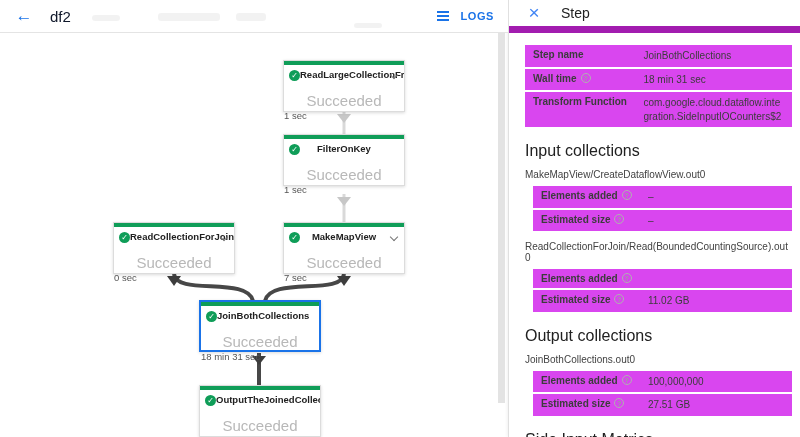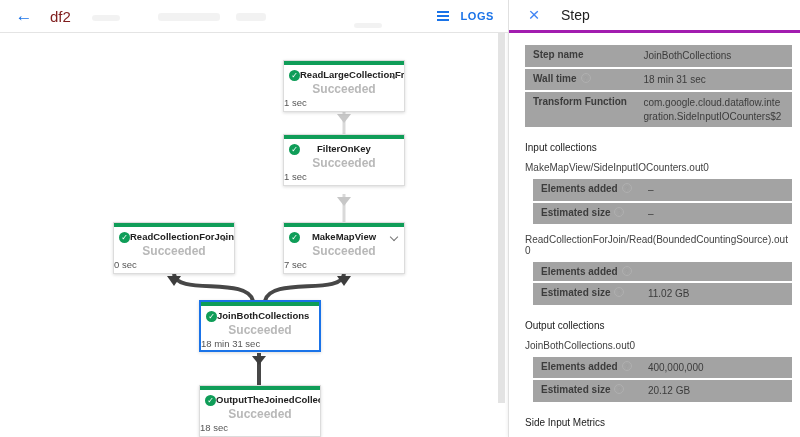--- a/index.html
+++ b/index.html
@@ -11,21 +11,21 @@
   .app { position:relative; width:800px; height:437px; background:#fff; }
 
   
   .left-panel { position:absolute; left:0; top:0; width:508px; height:437px; background:#fff; }
   .graph-header {
     position:relative; height:33px; border-bottom:1px solid #e4e4e4;
     display:flex; align-items:center; padding:0 14px; background:#fff; z-index:5;
   }
   .back-btn { width:20px; height:20px; position:relative; cursor:pointer; }
   .back-btn::before { content:"\2190"; color:#1a73e8; font-size:17px; line-height:20px; display:block; text-align:center; }
-  .job-title { font-size:15px; color:#7f1d1d; margin-left:16px; }
+  .job-title { font-size:15px; color:#0f172a; margin-left:16px; }
   .redact { position:absolute; background:rgba(0,0,0,0.05); border-radius:3px; }
   .r1 { left:92px; top:15px; width:28px; height:6px; }
   .r2 { left:158px; top:13px; width:62px; height:8px; }
   .r3 { left:236px; top:13px; width:30px; height:8px; }
   .r4 { left:354px; top:23px; width:28px; height:5px; }
   .spacer { flex:1; }
   .logs-btn { display:flex; align-items:center; gap:11px; cursor:pointer; color:#1a73e8;
     font-size:11px; font-weight:bold; letter-spacing:0.6px; }
   .logs-icon { width:12px; height:10px;
     background:repeating-linear-gradient(to bottom,#1a73e8 0 2px,transparent 2px 4px); }
@@ -44,47 +44,47 @@
   .node.selected .node-bar { left:0; right:0; }
   .check {
     position:absolute; left:5px; top:9px; width:11px; height:11px; border-radius:50%;
     background:#0f9d58;
   }
   .check::before { content:"\2713"; color:#fff; font-size:8px; line-height:11px; display:block; text-align:center; font-weight:bold; }
   .chev { position:absolute; right:7px; top:11px; width:6px; height:6px;
     border-left:1.5px solid #757575; border-bottom:1.5px solid #757575; transform:rotate(-45deg); cursor:pointer; }
   .node-title { margin-top:8px; padding:0 16px; font-size:9.5px; font-weight:bold; color:#212121;
     text-align:center; white-space:nowrap; overflow:hidden; }
-  .node-status { margin-top:2px; font-size:12px; color:#b8b8b8; text-align:center;font-weight:bold; }
+  .node-status { margin-top:12px; font-size:15px; color:#b8b8b8; text-align:center; }
   .node-time { margin-top:1px; font-size:9.5px; color:#555; text-align:left; }
   #node-read-large { left:283px; top:26px; }
   #node-filter { left:283px; top:100px; }
   #node-read-join { left:113px; top:188px; }
   #node-make-map { left:283px; top:188px; }
   #node-join { left:199px; top:266px; }
   #node-output { left:199px; top:351px; }
 
   
   .right-panel { position:absolute; left:508px; top:0; width:292px; height:437px; background:#fff;
     border-left:1px solid #e0e0e0; box-shadow:-1px 0 3px rgba(0,0,0,0.06); }
-  .panel-header { height:33px; border-bottom:3px solid #a21caf; display:flex; align-items:center; padding:0 16px; }
+  .panel-header { height:33px; border-bottom:7px solid #a21caf; display:flex; align-items:center; padding:0 16px; }
   .close-btn { width:18px; height:18px; cursor:pointer; }
   .close-btn::before { content:"\00d7"; color:#4285f4; font-size:19px; line-height:17px; display:block; text-align:center; }
   .panel-title { font-size:14px; color:#212121; margin-left:18px; }
   .panel-body { padding:12px 8px 0 16px; height:404px; overflow:hidden; }
 
-  .kv-row { display:flex; background:#a3a3a3; padding:4px 8px; margin-bottom:2px; font-size:10px; }
+  .kv-row { display:flex; background:#d946ef; padding:4px 8px; margin-bottom:2px; font-size:10px; }
   .kv-label { flex:0 0 44%; font-weight:bold; color:#3c3c3c; padding-right:4px; }
   .kv-value { flex:1; color:#3c3c3c; word-break:break-all; line-height:1.35; }
   .help { display:inline-block; width:10px; height:10px; border-radius:50%; border:1px solid #b0b0b0;
     margin-left:4px; vertical-align:-1px; position:relative; }
   .help::before { content:"?"; position:absolute; left:0; right:0; top:0; bottom:0;
     color:#9e9e9e; font-size:7px; line-height:9px; text-align:center; font-weight:bold; }
 
-  .section-title { font-size:10px; color:#212121; margin:15px 0 9px; }
+  .section-title { font-size:16px; color:#212121; margin:15px 0 9px; }
   .coll-name { font-size:10px; color:#424242; margin:9px 0 6px; word-break:break-all; }
   .metrics { margin-left:8px; margin-bottom:10px; }
 </style>
 </head>
 <body>
 
 <div class="app">
 
   <div class="left-panel">
     <div class="graph-header">
@@ -187,21 +187,21 @@
         <div class="kv-label"><span>Wall time</span><span class="help"></span></div>
         <div class="kv-value">18 min 31 sec</div>
       </div>
       <div class="kv-row">
         <div class="kv-label">Transform Function</div>
         <div class="kv-value">com.google.cloud.dataflow.integration.SideInputIOCounters$2</div>
       </div>
 
       <div class="section-title">Input collections</div>
 
-      <div class="coll-name">MakeMapView/SideInputIOCounters.out0</div>
+      <div class="coll-name">MakeMapView/CreateDataflowView.out0</div>
       <div class="metrics">
         <div class="kv-row">
           <div class="kv-label"><span>Elements added</span><span class="help"></span></div>
           <div class="kv-value">–</div>
         </div>
         <div class="kv-row">
           <div class="kv-label"><span>Estimated size</span><span class="help"></span></div>
           <div class="kv-value">–</div>
         </div>
       </div>
@@ -216,25 +216,25 @@
           <div class="kv-value">11.02 GB</div>
         </div>
       </div>
 
       <div class="section-title">Output collections</div>
 
       <div class="coll-name">JoinBothCollections.out0</div>
       <div class="metrics">
         <div class="kv-row">
           <div class="kv-label"><span>Elements added</span><span class="help"></span></div>
-          <div class="kv-value">400,000,000</div>
+          <div class="kv-value">100,000,000</div>
         </div>
         <div class="kv-row">
           <div class="kv-label"><span>Estimated size</span><span class="help"></span></div>
-          <div class="kv-value">20.12 GB</div>
+          <div class="kv-value">27.51 GB</div>
         </div>
       </div>
 
       <div class="section-title" style="margin-bottom:3px;">Side Input Metrics</div>
 
     </div>
   </div>
 </div>
 
 </body></html>

